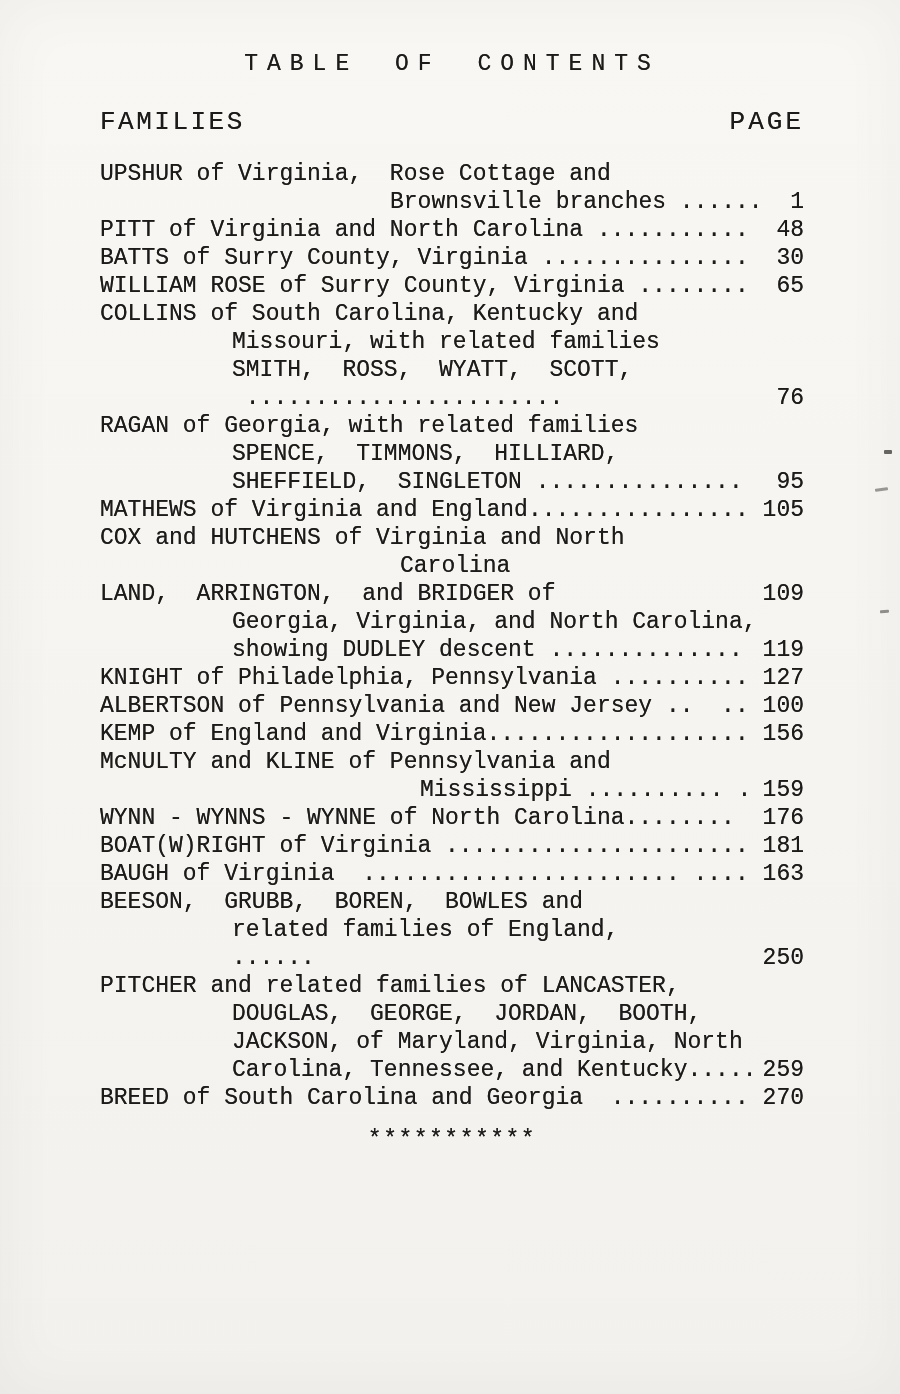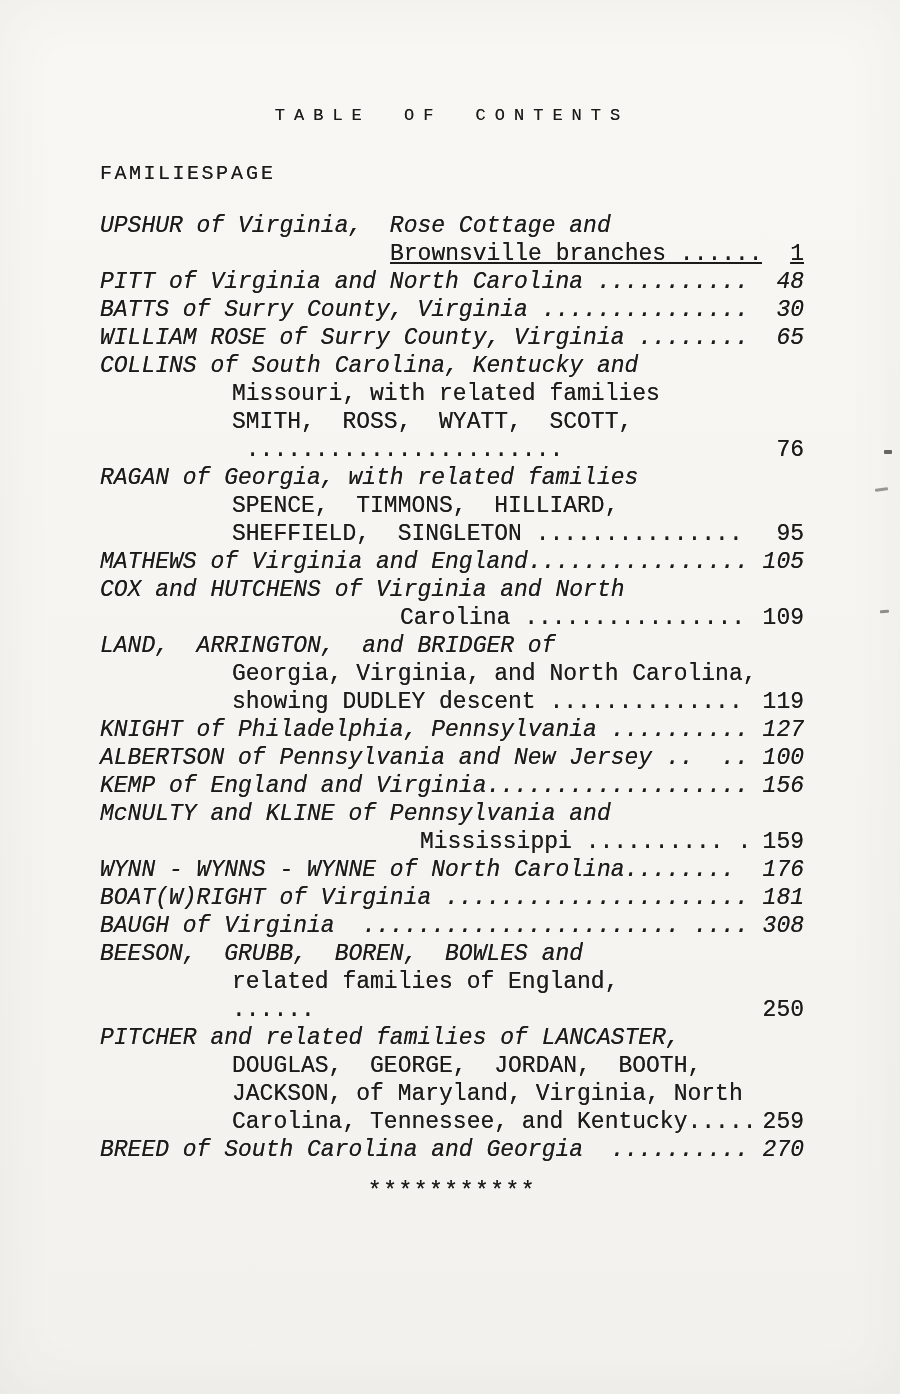--- a/index.html
+++ b/index.html
@@ -18,34 +18,34 @@
   }
 
   .content {
     position: absolute;
     left: 100px;
     top: 0;
     width: 704px;
   }
 
   .title {
-    padding-top: 102px;
-    font-size: 17px;
+    padding-top: 50px;
+    font-size: 23px;
     line-height: 28px;
     letter-spacing: 9px;
     word-spacing: 14px;
     text-align: center;
     white-space: pre;
   }
 
   .header-row {
     display: flex;
-    justify-content: flex-start;
+    justify-content: space-between;
     padding-top: 30px;
-    font-size: 20px;
+    font-size: 26px;
     line-height: 28px;
   }
   .header-row .families { letter-spacing: 2.5px; }
   .header-row .pagecol  { letter-spacing: 3px; }
 
   .toc {
     padding-top: 24px;
     font-size: 23px;
   }
 
@@ -59,24 +59,24 @@
   .toc-line .t { white-space: pre; flex: 0 0 auto; }
   .toc-line .d { white-space: pre; flex: 0 1 auto; overflow: hidden; }
   .toc-line .p {
     margin-left: auto;
     min-width: 42px;
     text-align: right;
     white-space: pre;
     flex: 0 0 auto;
   }
 
-  .ind0 { padding-left: 0; font-style: italic; }
+  .ind0 { padding-left: 0; }
   .ind1 { padding-left: 132px; }
-  .ind2 { padding-left: 290px; text-decoration: underline; }
-  .ind3 { padding-left: 300px; }
+  .ind2 { padding-left: 290px; }
+  .ind3 { padding-left: 300px; flex-direction: column; }
   .ind4 { padding-left: 320px; align-items: flex-end; }
 
   .ornament {
     padding-top: 14px;
     font-size: 23px;
     line-height: 28px;
     letter-spacing: 1.5px;
     text-align: center;
   }
 
@@ -121,21 +121,21 @@
         <div class="toc-line ind0"><span class="t">LAND,  ARRINGTON,  and BRIDGER of</span></div>
         <div class="toc-line ind1"><span class="t">Georgia, Virginia, and North Carolina,</span></div>
         <div class="toc-line ind1"><span class="t">showing DUDLEY descent</span><span class="d"> ..............</span><span class="p">119</span></div>
         <div class="toc-line ind0"><span class="t">KNIGHT of Philadelphia, Pennsylvania</span><span class="d"> ..........</span><span class="p">127</span></div>
         <div class="toc-line ind0"><span class="t">ALBERTSON of Pennsylvania and New Jersey</span><span class="d"> ..  ..</span><span class="p">100</span></div>
         <div class="toc-line ind0"><span class="t">KEMP of England and Virginia</span><span class="d">...................</span><span class="p">156</span></div>
         <div class="toc-line ind0"><span class="t">McNULTY and KLINE of Pennsylvania and</span></div>
         <div class="toc-line ind4"><span class="t">Mississippi</span><span class="d"> .......... .</span><span class="p">159</span></div>
         <div class="toc-line ind0"><span class="t">WYNN - WYNNS - WYNNE of North Carolina</span><span class="d">........</span><span class="p">176</span></div>
         <div class="toc-line ind0"><span class="t">BOAT(W)RIGHT of Virginia</span><span class="d"> ......................</span><span class="p">181</span></div>
-        <div class="toc-line ind0"><span class="t">BAUGH of Virginia</span><span class="d">  ....................... ....</span><span class="p">308</span></div>
+        <div class="toc-line ind0"><span class="t">BAUGH of Virginia</span><span class="d">  ....................... ....</span><span class="p">163</span></div>
         <div class="toc-line ind0"><span class="t">BEESON,  GRUBB,  BOREN,  BOWLES and</span></div>
         <div class="toc-line ind1"><span class="t">related families of England,</span></div>
         <div class="toc-line ind1"><span class="d">......</span><span class="p">250</span></div>
         <div class="toc-line ind0"><span class="t">PITCHER and related families of LANCASTER,</span></div>
         <div class="toc-line ind1"><span class="t">DOUGLAS,  GEORGE,  JORDAN,  BOOTH,</span></div>
         <div class="toc-line ind1"><span class="t">JACKSON, of Maryland, Virginia, North</span></div>
         <div class="toc-line ind1"><span class="t">Carolina, Tennessee, and Kentucky.</span><span class="d">....</span><span class="p">259</span></div>
         <div class="toc-line ind0"><span class="t">BREED of South Carolina and Georgia</span><span class="d">  ..........</span><span class="p">270</span></div>
       </div>
 

